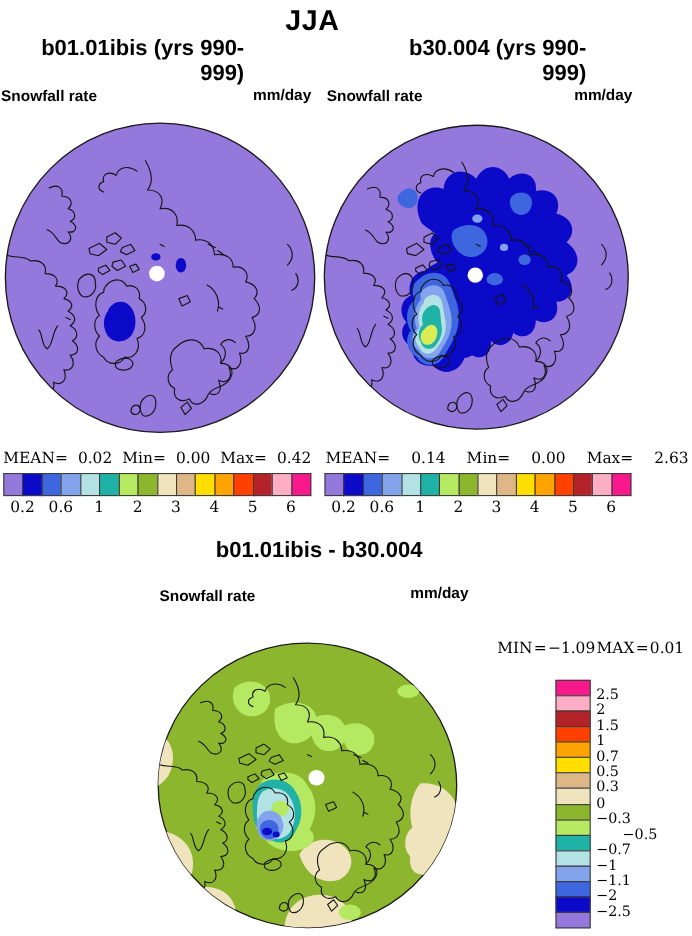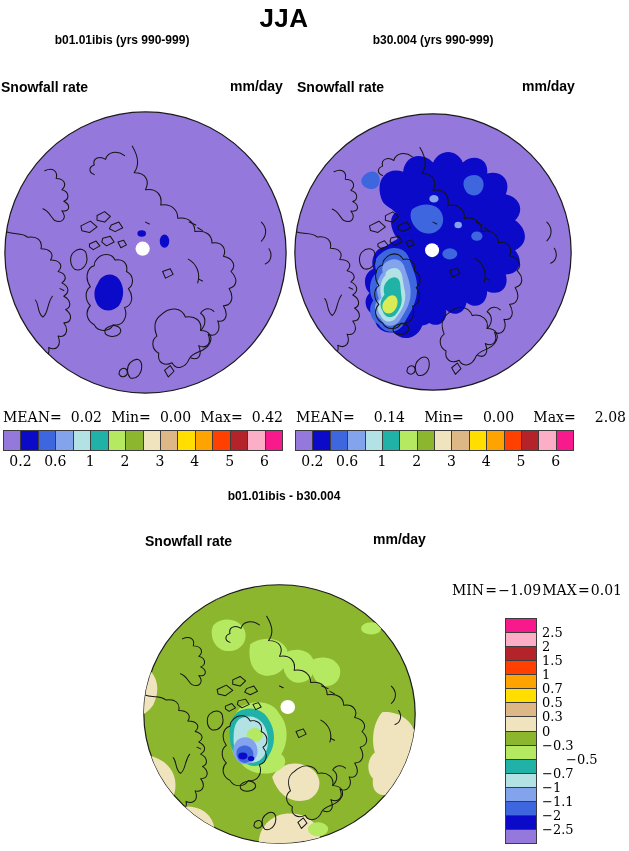--- a/index.html
+++ b/index.html
@@ -1,20 +1,20 @@
 <!DOCTYPE html>
 <html style="--c-purple: #9478DC; --c-dark-blue: #0A0AC8; --c-royal-blue: #3E66DE; --c-light-blue: #83A3EC; --c-pale-cyan: #B3E2E5; --c-teal: #21B2A7; --c-yellow-green: #B5E961; --c-olive-green: #8BB62E; --c-cream: #F0E4BE; --c-tan: #DDB886; --c-yellow: #FFDE00; --c-orange: #FFA300; --c-red-orange: #FF4000; --c-dark-red: #B4232A; --c-pink: #FBAEC5; --c-magenta: #F8198C; --c-bright-core: #D9EC55; --c-map-outline: #1a1a1a; --c-pole-hole: #ffffff;"><head>
 <meta charset="utf-8">
 <style>
   html,body{margin:0;padding:0;background:#fff;}
   .canvas{position:relative;width:629px;height:851px;background:#ffffff;overflow:hidden;
           font-family:"Liberation Sans",sans-serif;color:#000;text-decoration:underline;}
   .abs{position:absolute;}
   .h-title{font-size:26px;font-weight:bold;text-align:center;letter-spacing:.5px;}
-  .h-panel{font-size:12px;font-weight:bold;text-align:center;}
+  .h-panel{font-size:20px;font-weight:bold;text-align:right;}
   .h-field{font-size:14px;font-weight:bold;}
   .stats{display:flex;justify-content:space-between;font-family:"DejaVu Serif",serif;font-size:14px;}
   .map svg{display:block;width:100%;height:100%;}
   
   .cbar{position:absolute;}
   .cbar .bar{display:flex;width:100%;height:21px;}
   .cbar .seg{flex:1;border:1px solid #3c3c3c;box-sizing:border-box;margin-right:-1px;}
   .cbar .ticks{position:relative;width:100%;height:18px;}
   .cbar .ticks span{position:absolute;top:2px;transform:translateX(-50%);
       font-family:"DejaVu Serif",serif;font-size:14px;white-space:nowrap;}
@@ -123,21 +123,21 @@
       <span>0.00</span>
       <span>Max=</span>
       <span>0.42</span>
     </div>
   <div class="abs stats" style="left:296px;top:409px;width:330px;">
       <span>MEAN=</span>
       <span>0.14</span>
       <span>Min=</span>
       <span>0.00</span>
       <span>Max=</span>
-      <span>2.08</span>
+      <span>2.63</span>
     </div>
 
   <div class="cbar" style="left:3px;top:430px;width:279px;">
     <div class="bar">
         <div class="seg" style="background: rgb(148, 120, 220);"></div>
         <div class="seg" style="background: rgb(10, 10, 200);"></div>
         <div class="seg" style="background: rgb(62, 102, 222);"></div>
         <div class="seg" style="background: rgb(131, 163, 236);"></div>
         <div class="seg" style="background: rgb(179, 226, 229);"></div>
         <div class="seg" style="background: rgb(33, 178, 167);"></div>

